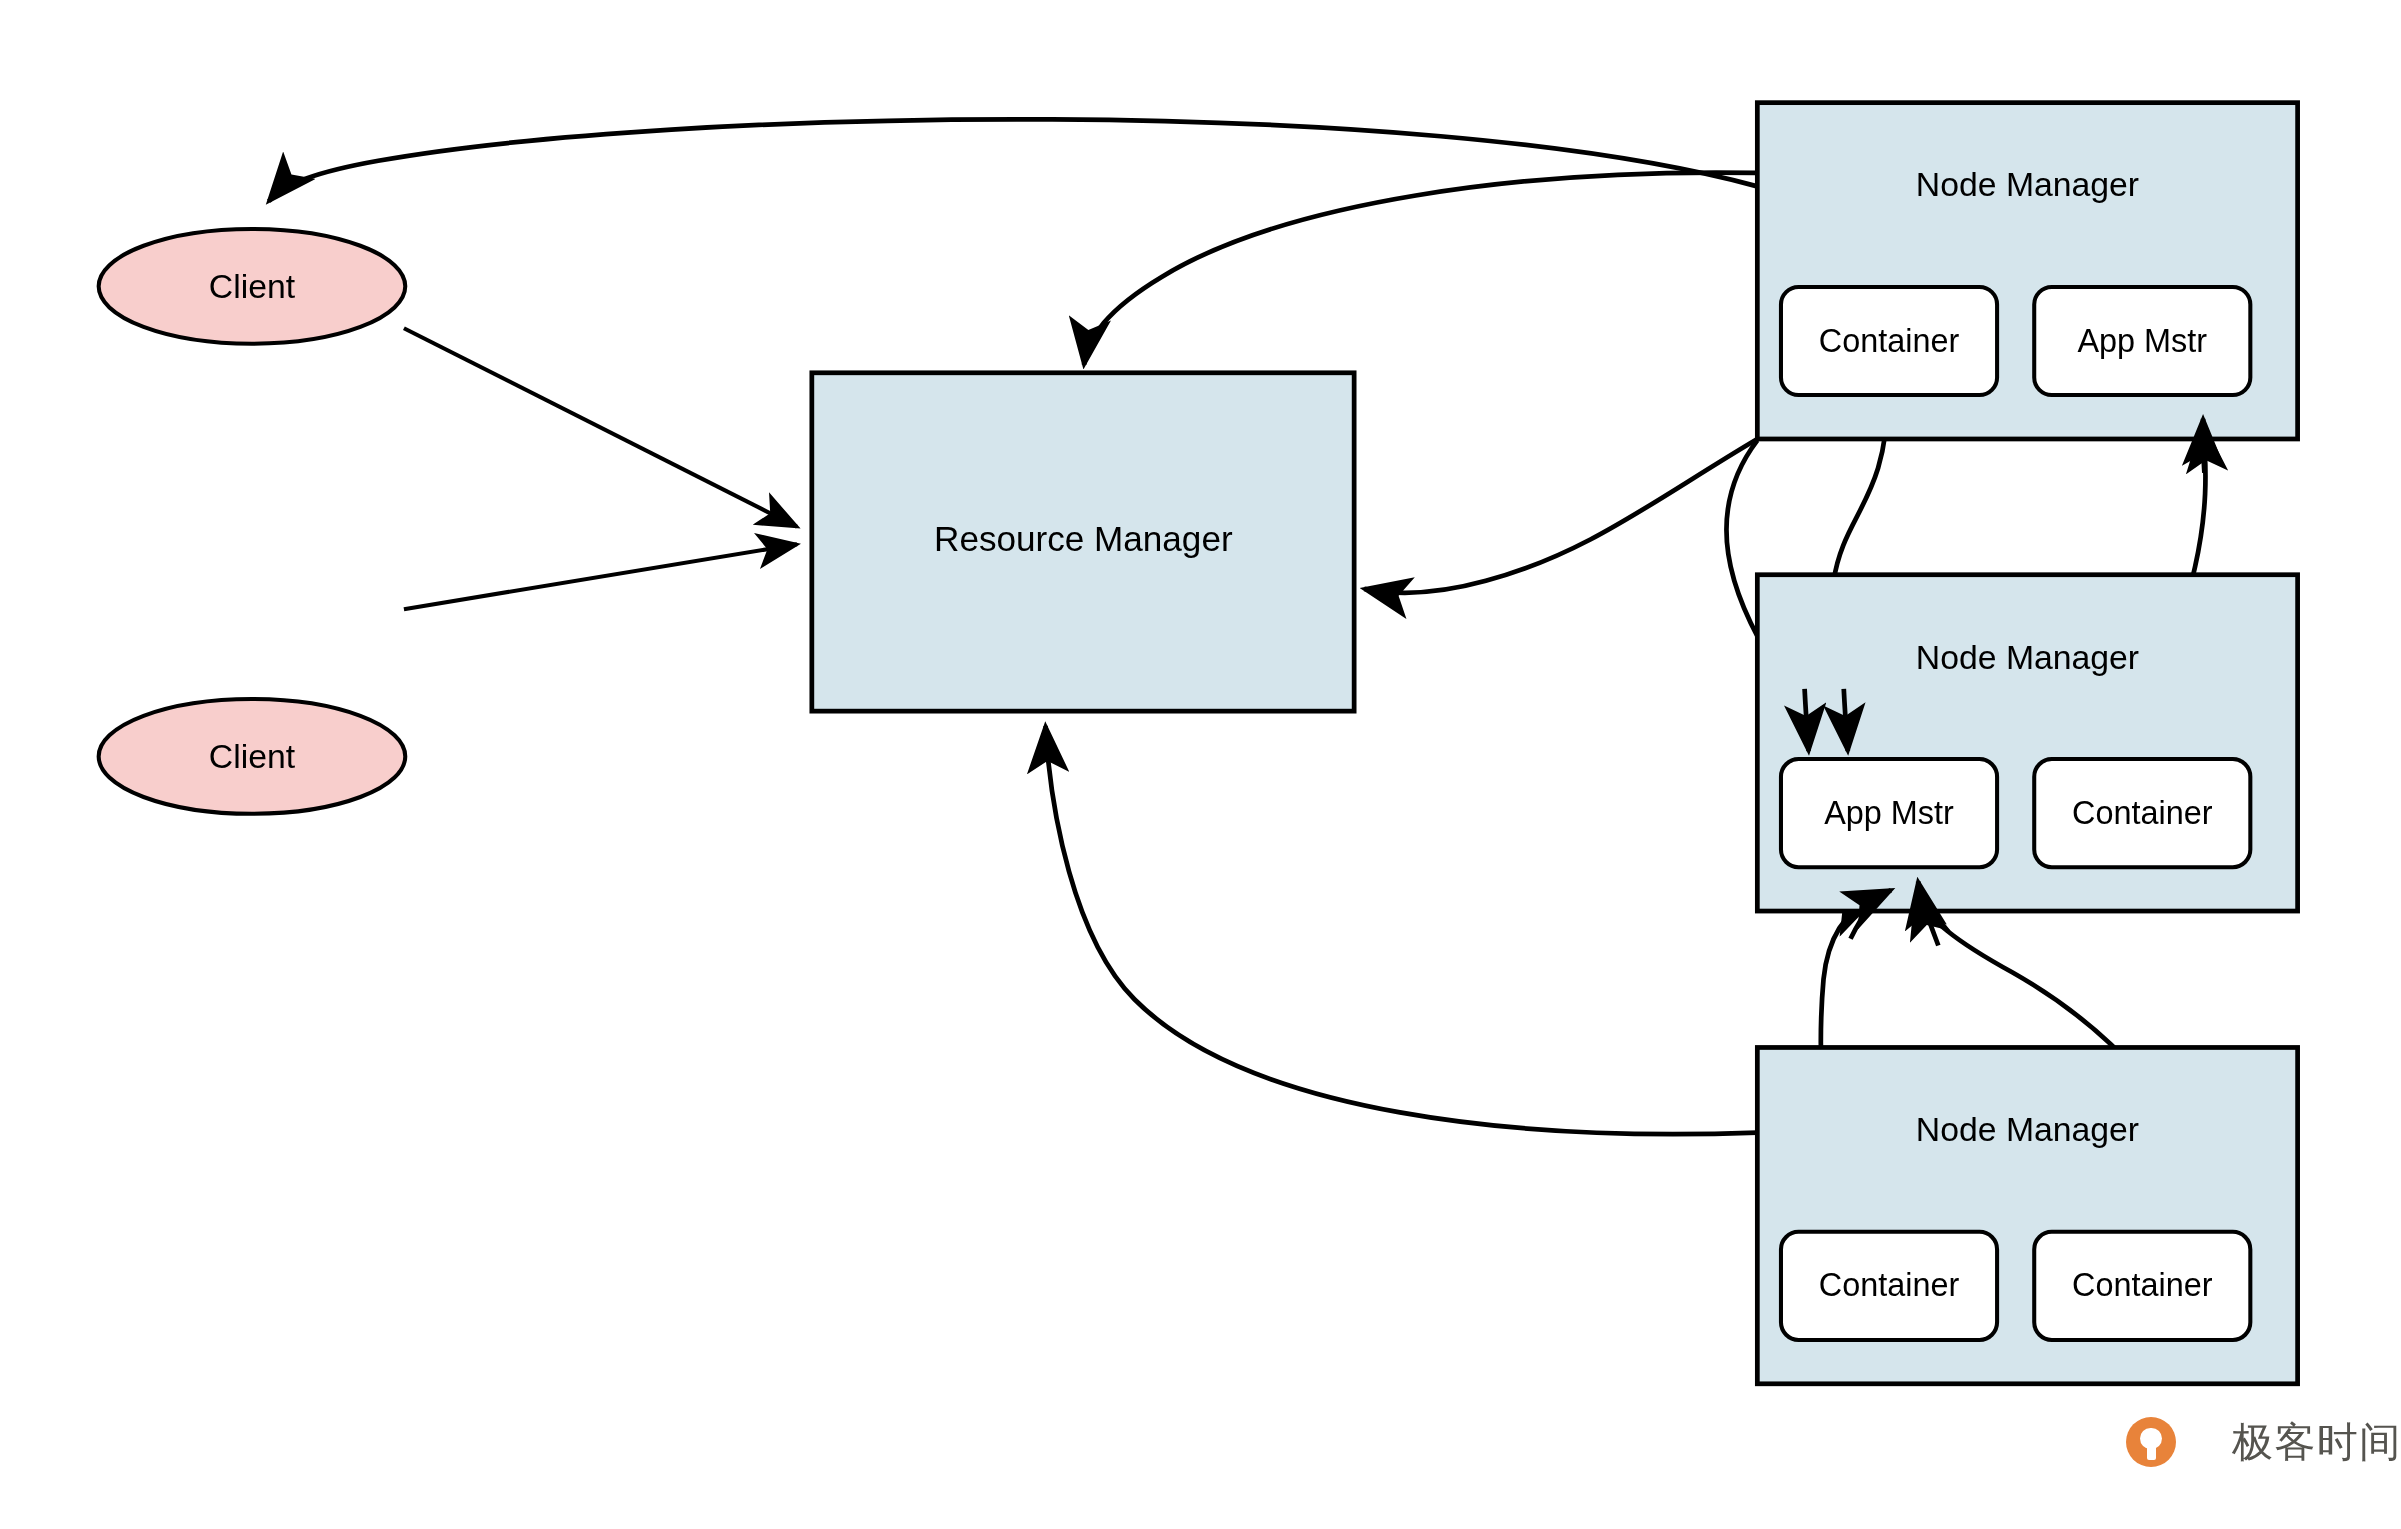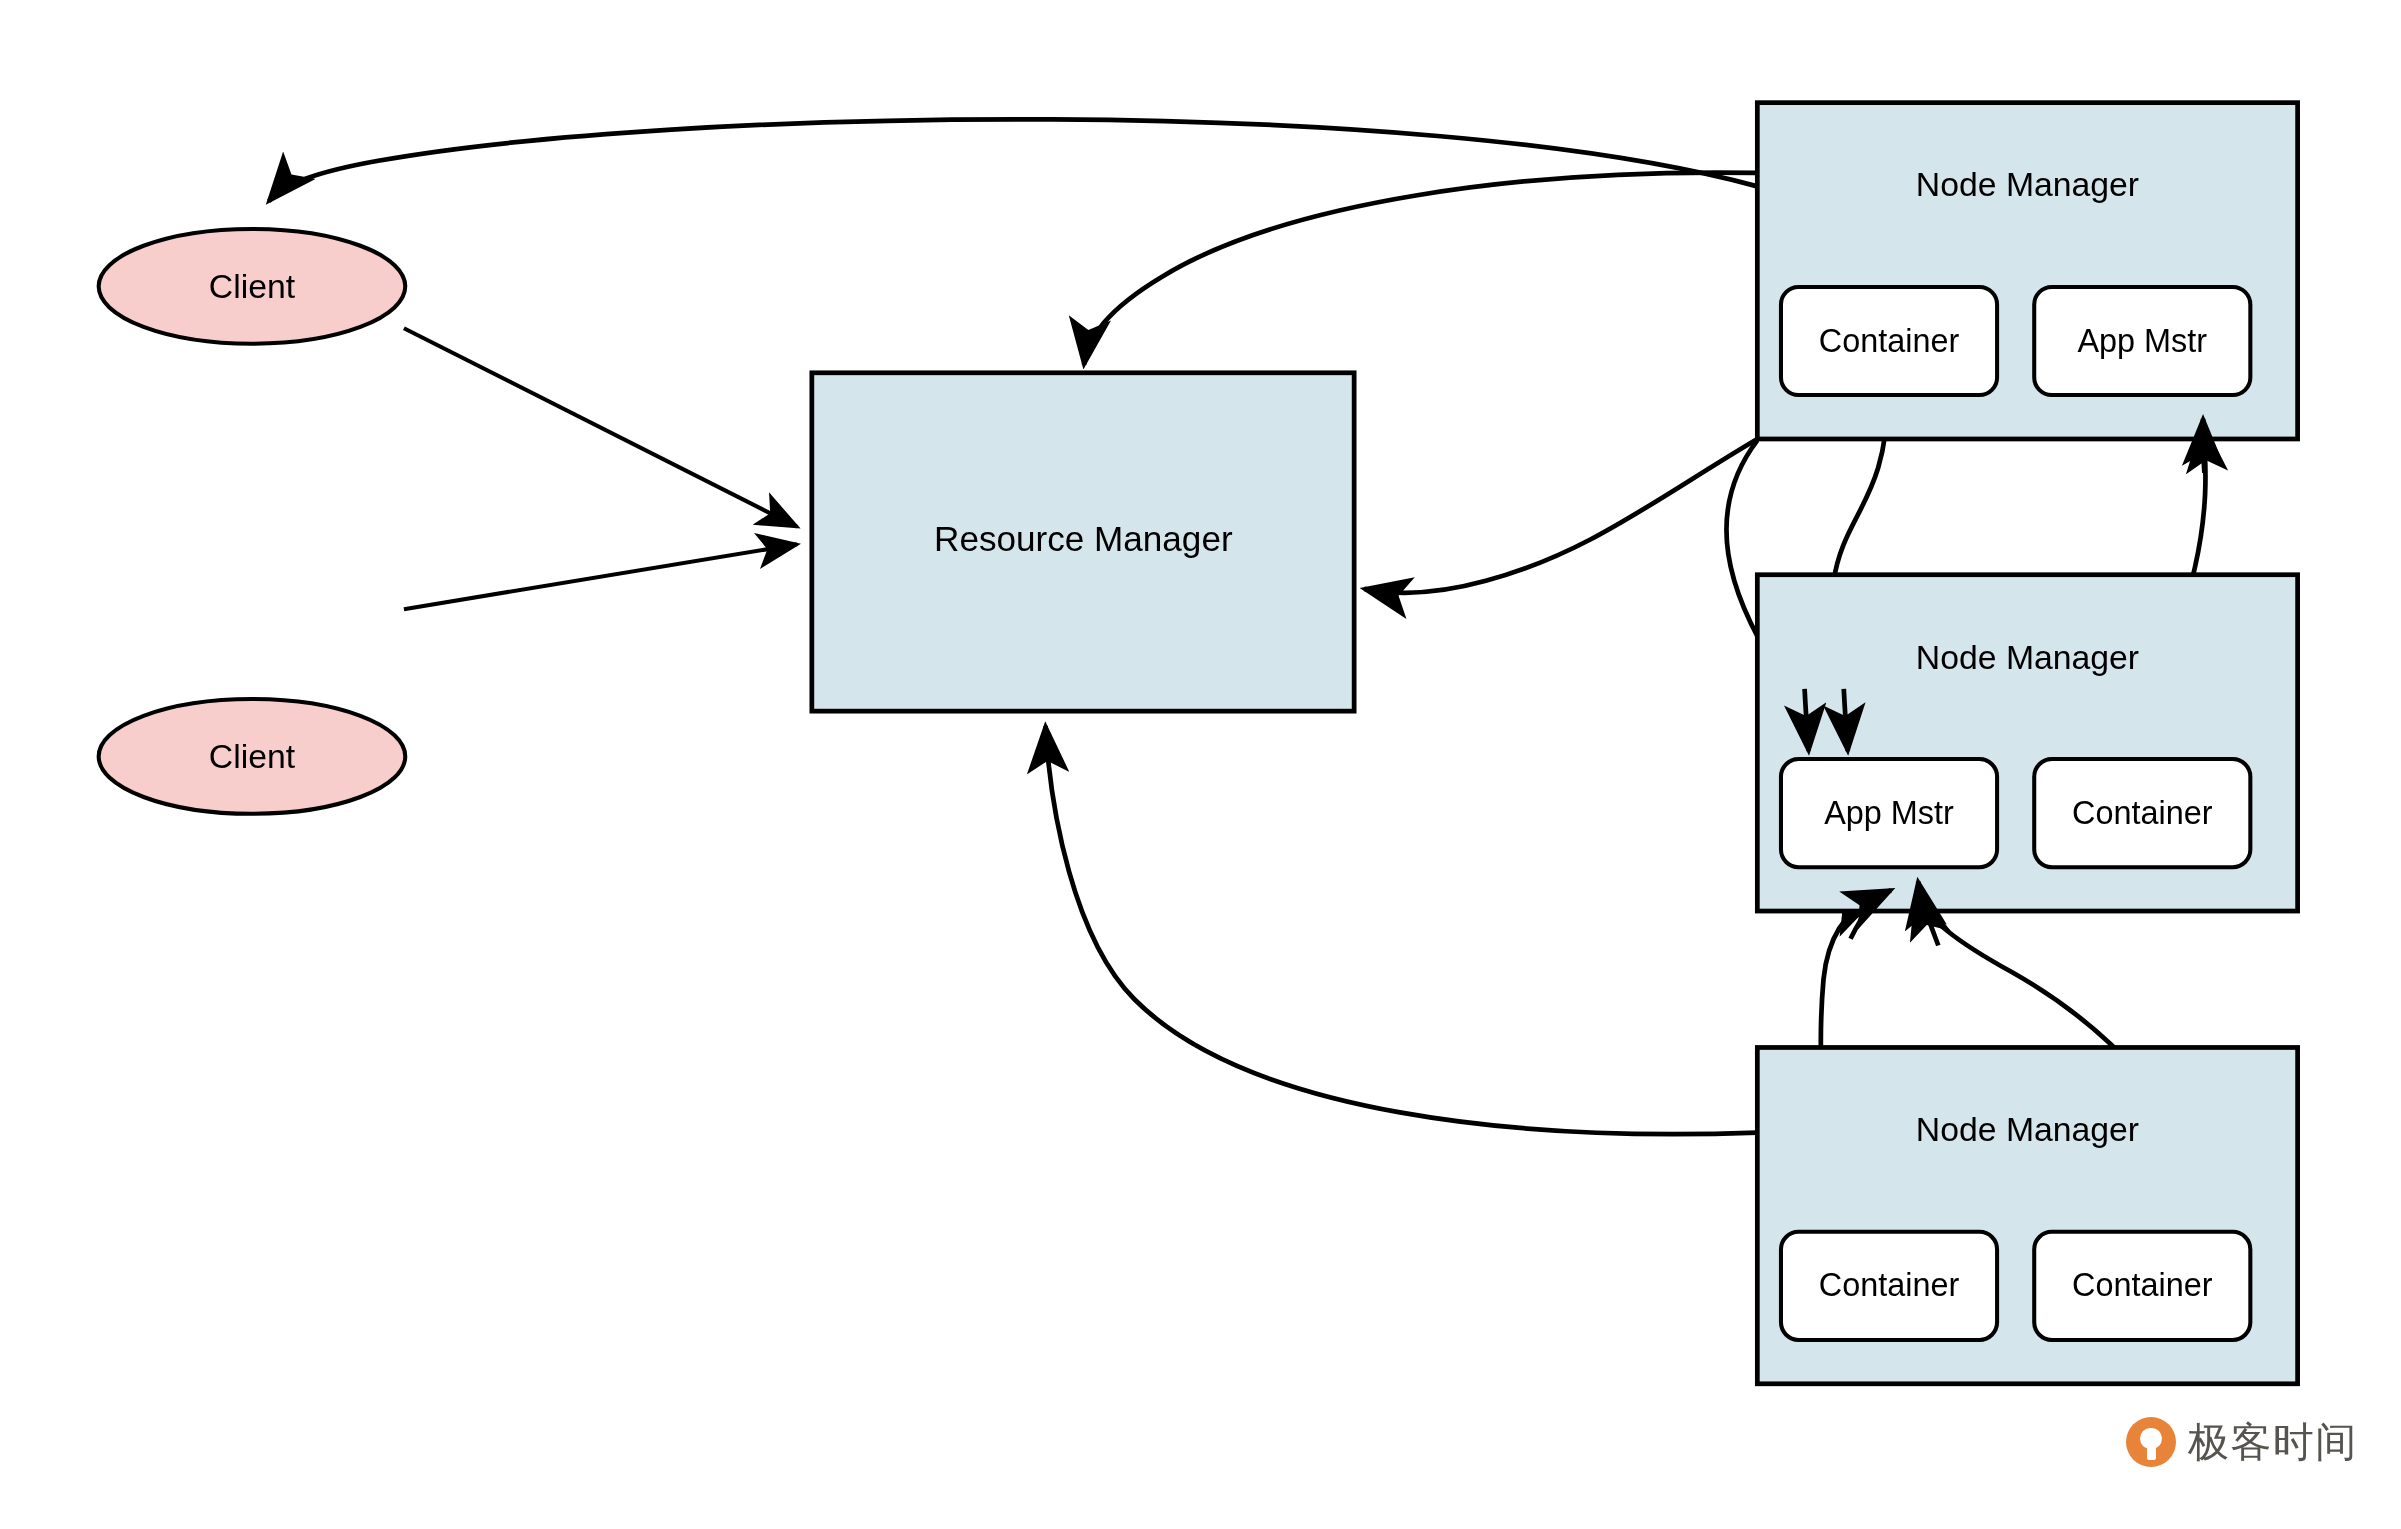--- a/index.html
+++ b/index.html
@@ -99,20 +99,21 @@
     background: #ffffff;
     border-radius: 2px;
   }
   #wm-text {
     font-family: "Liberation Sans", sans-serif;
     font-size: 41px;
     color: #55544f;
     letter-spacing: 1.4px;
     line-height: 1;
     white-space: nowrap;
+    margin-left: 44px;
   }
 </style>
 </head>
 <body>
 
 <div id="diagram-root">
 
   <svg id="diagram-canvas" viewBox="0 0 3555 2264">
     <defs>
       <marker id="arrowhead" markerWidth="11" markerHeight="9" refX="10" refY="4.5" orient="auto" markerUnits="strokeWidth">

